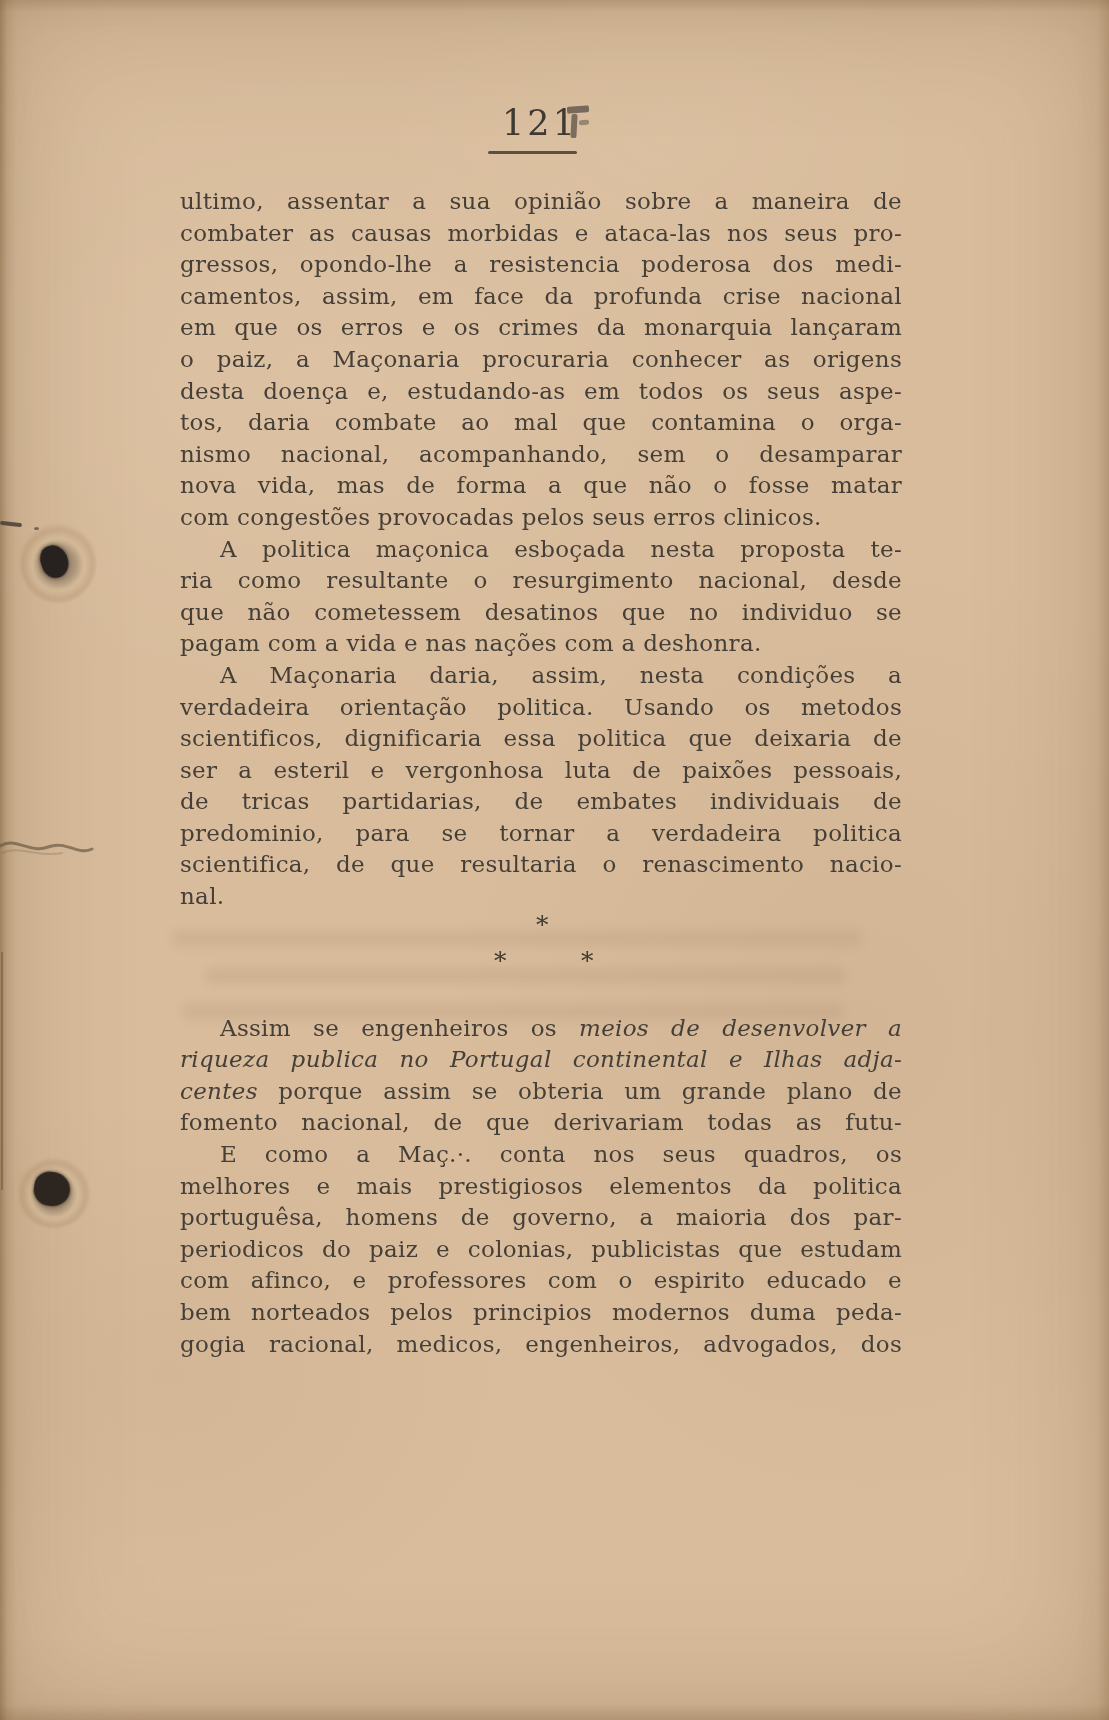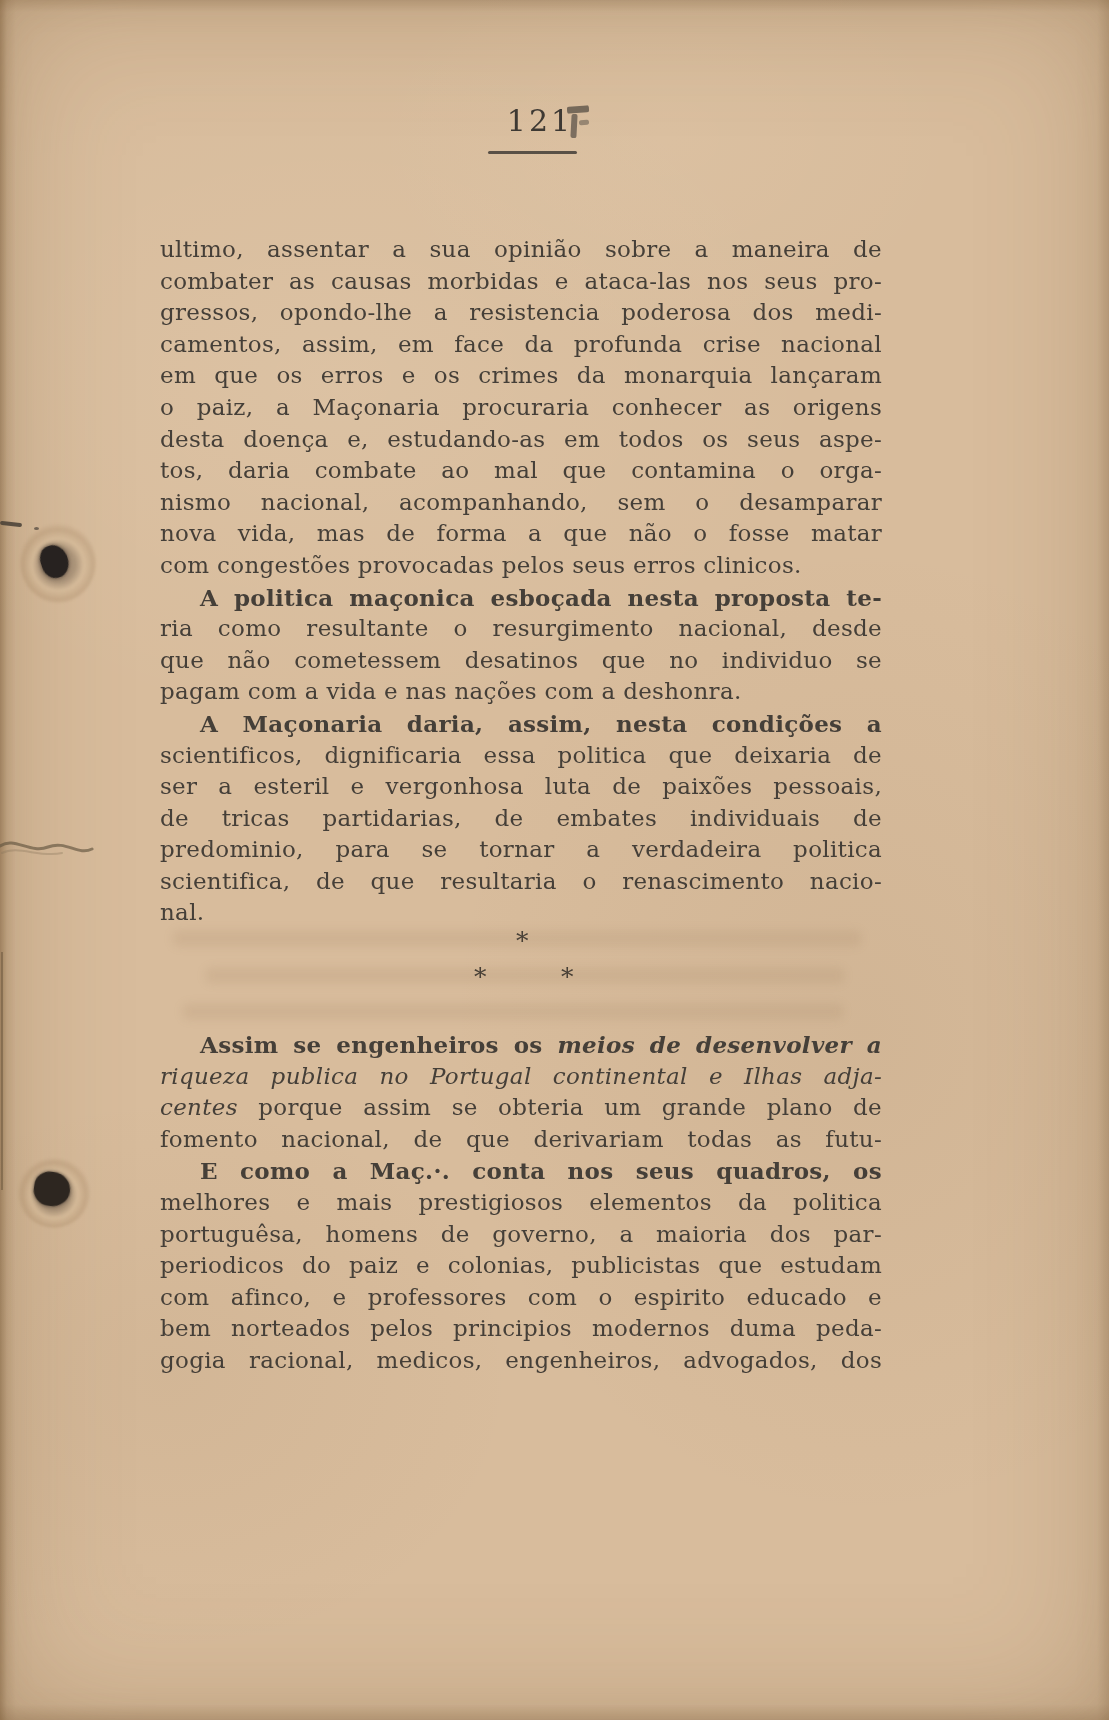--- a/index.html
+++ b/index.html
@@ -29,21 +29,21 @@
     pointer-events: none;
   }
 
   
   .page-header {
     position: absolute;
     left: 470px; top: 103px;
     width: 140px;
     text-align: center;
     color: #3e3933;
-    font-size: 30px;
+    font-size: 35px;
     letter-spacing: 3px;
   }
   .page-number-rule {
     position: absolute;
     left: 488px; top: 151px;
     width: 89px; height: 3px;
     background: #4a443c;
     border-radius: 2px;
     opacity: 0.9;
   }
@@ -63,36 +63,35 @@
     background: #5d544a; transform: rotate(3deg); border-radius: 2px;
   }
   .stamp-mark .s3 {
     position: absolute; left: 14px; top: 14px; width: 10px; height: 5px;
     background: #6a6054; transform: rotate(-6deg); border-radius: 2px; opacity: .8;
   }
 
   
   .text-block {
     position: absolute;
-    left: 160px; top: 186px;
+    left: 180px; top: 186px;
     width: 722px;
     color: #453f38;
     font-size: 23px;
     line-height: 31.6px;
     letter-spacing: 0.3px;
-    margin-top: 48px;
   }
   .paragraph { margin: 0; }
   .line {
     text-align: justify;
     text-align-last: justify;
     white-space: normal;
   }
   .line.end { text-align-last: left; }
-  .line.first-indent { padding-left: 40px; font-weight: bold; }
+  .line.first-indent { padding-left: 40px; }
   .italic { font-style: italic; }
 
   
   .asterism {
     position: relative;
     height: 100px;
     margin: 0;
   }
   .asterism .ast {
     position: absolute;
@@ -199,20 +198,21 @@
       <div class="line end"><span>com congestões provocadas pelos seus erros clinicos.</span></div>
     </div>
     <div class="paragraph">
       <div class="line first-indent"><span>A politica maçonica esboçada nesta proposta te-</span></div>
       <div class="line"><span>ria como resultante o resurgimento nacional, desde</span></div>
       <div class="line"><span>que não cometessem desatinos que no individuo se</span></div>
       <div class="line end"><span>pagam com a vida e nas nações com a deshonra.</span></div>
     </div>
     <div class="paragraph">
       <div class="line first-indent"><span>A Maçonaria daria, assim, nesta condições a</span></div>
+      <div class="line"><span>verdadeira orientação politica. Usando os metodos</span></div>
       <div class="line"><span>scientificos, dignificaria essa politica que deixaria de</span></div>
       <div class="line"><span>ser a esteril e vergonhosa luta de paixões pessoais,</span></div>
       <div class="line"><span>de tricas partidarias, de embates individuais de</span></div>
       <div class="line"><span>predominio, para se tornar a verdadeira politica</span></div>
       <div class="line"><span>scientifica, de que resultaria o renascimento nacio-</span></div>
       <div class="line end"><span>nal.</span></div>
     </div>
     <div class="asterism">
       <span class="ast ast-top">*</span>
       <span class="ast ast-left">*</span>

